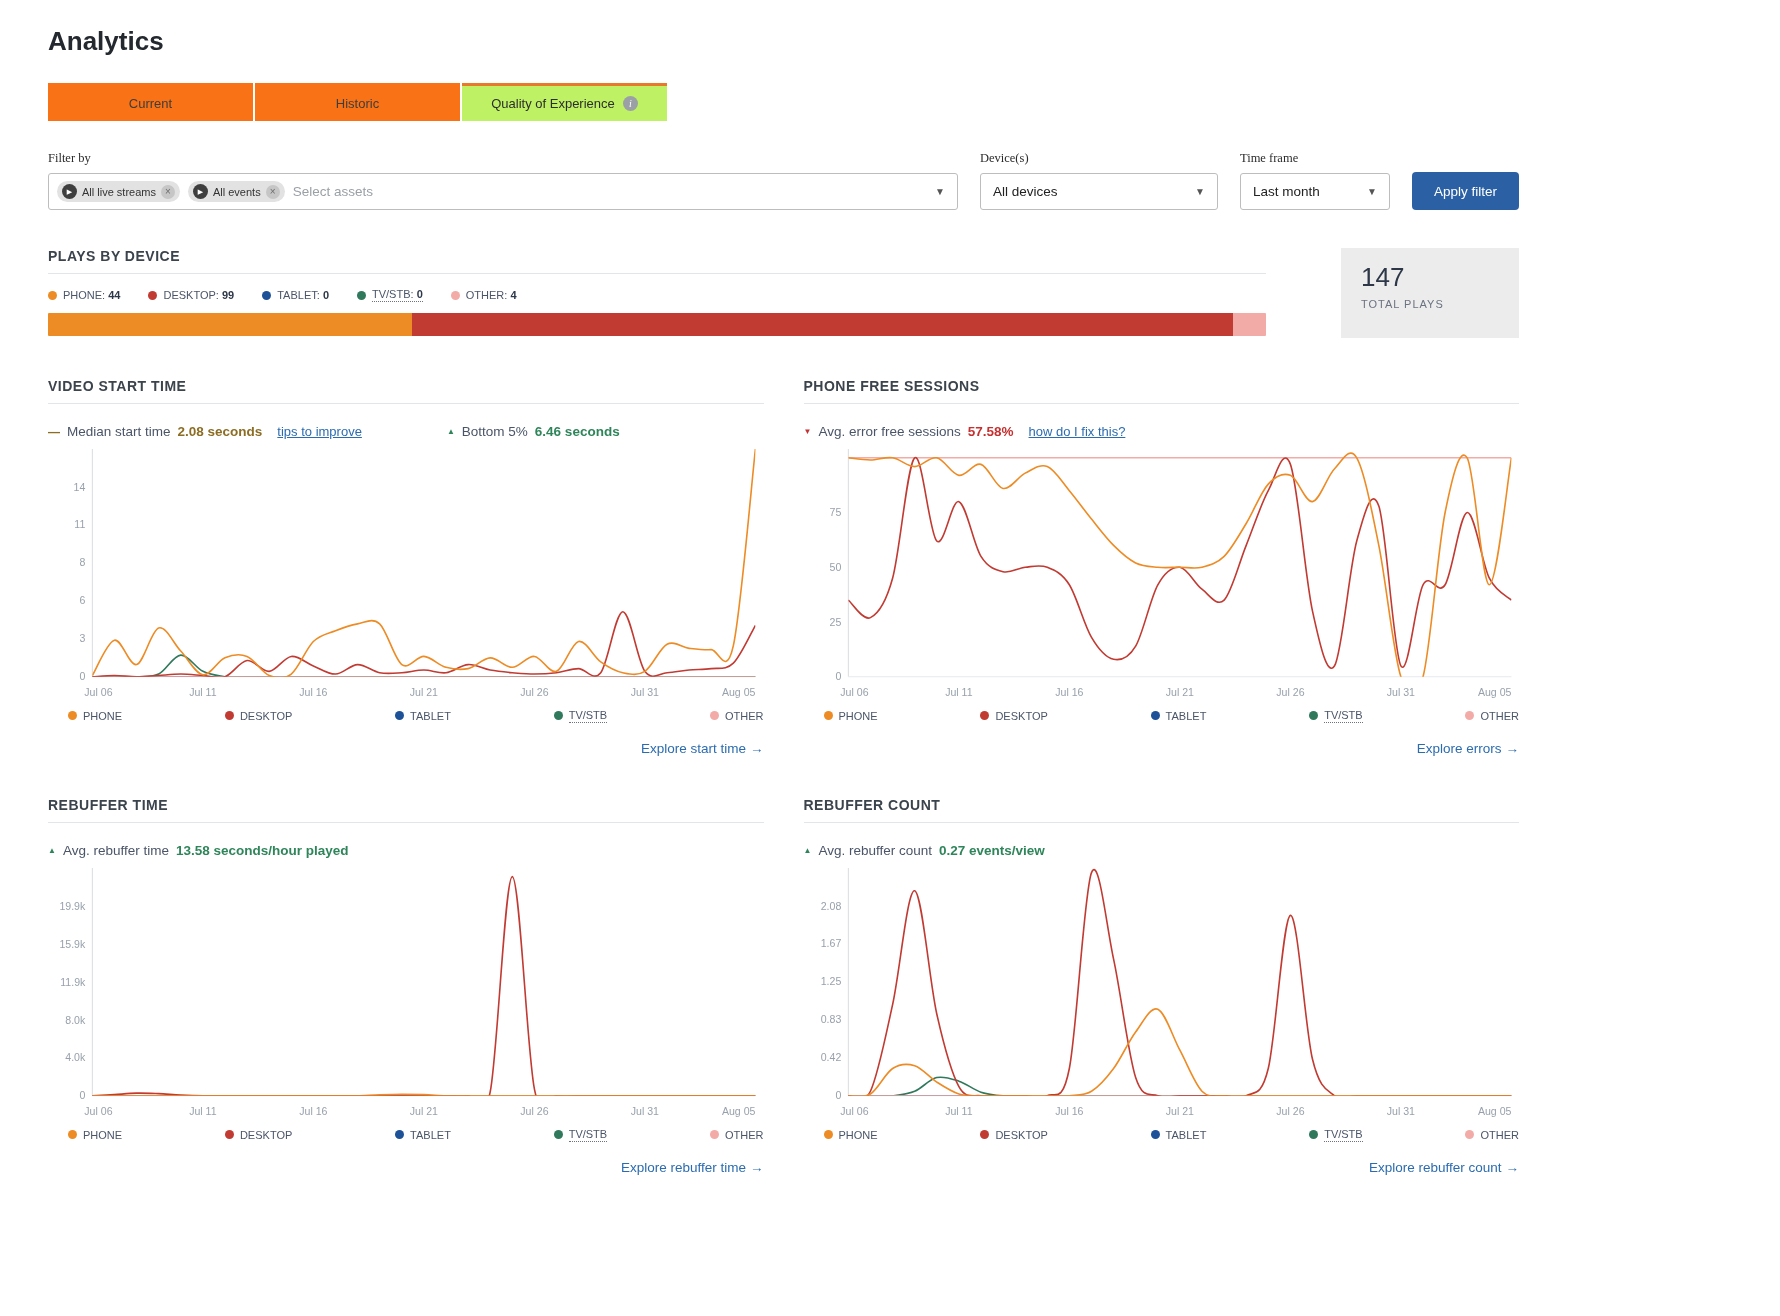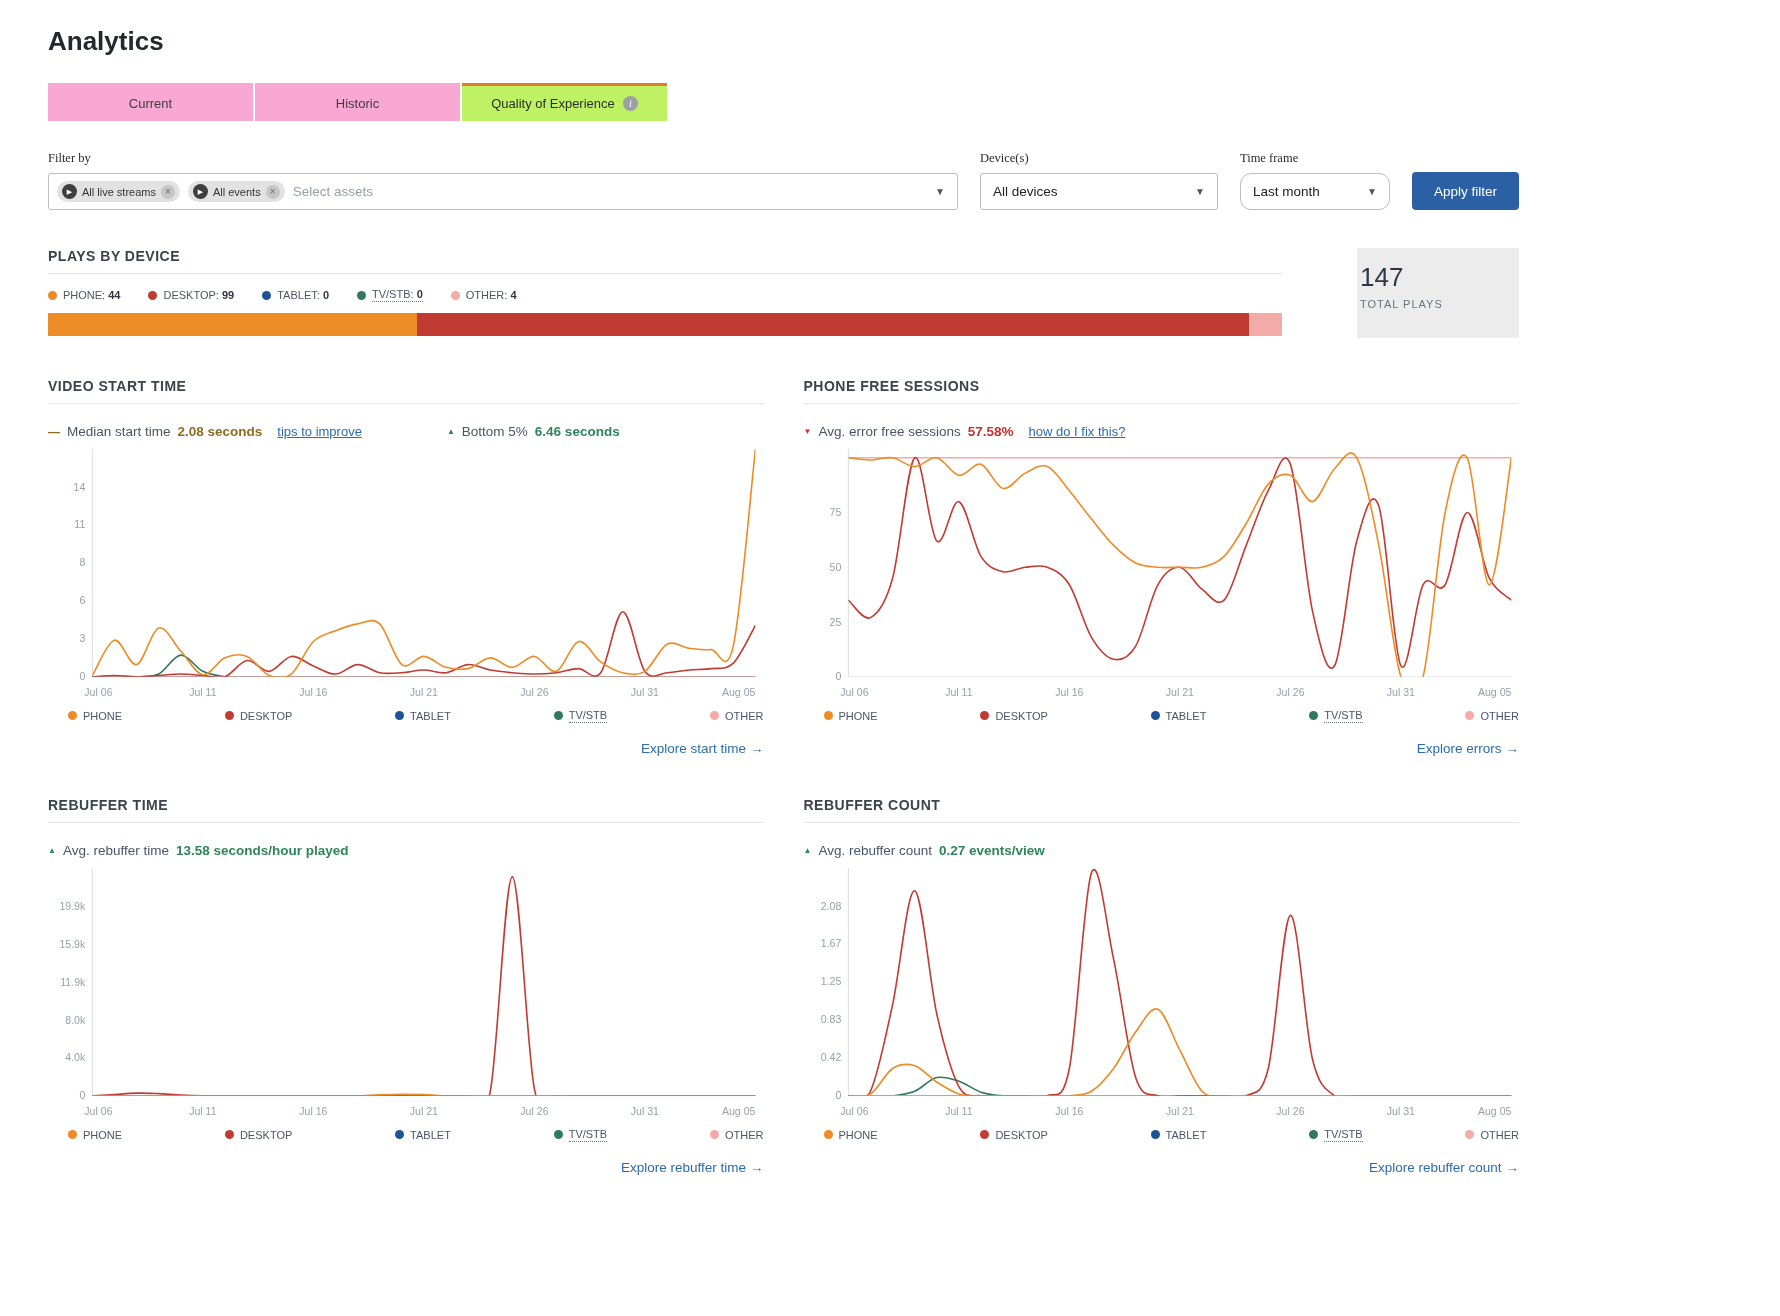--- a/index.html
+++ b/index.html
@@ -3,21 +3,21 @@
 <meta charset="utf-8">
 <style>
   * { box-sizing: border-box; }
   body { margin:0; background:#fff; color:#333; font-family:"Liberation Sans", sans-serif; }
   .page { padding:16px 48px 70px; max-width:1567px; }
   h1.title { font-size:26px; font-weight:700; color:#24292f; margin:10px 0 26px; }
 
   
   .tabs { display:flex; }
   .tab { width:205px; height:38px; display:flex; align-items:center; justify-content:center;
-         background:#f9a8d4; color:#3d3d3d; font-size:13px; cursor:pointer; margin-right:2px;
+         background:#f97316; color:#3d3d3d; font-size:13px; cursor:pointer; margin-right:2px;
          border-top:3px solid transparent; }
   .tab.active { background:#bef264; border-top:3px solid #e8782a; color:#2d2d2d; }
   .info-icon { width:15px; height:15px; border-radius:50%; background:#9aa0a6; color:#fff;
                font-size:10px; display:inline-flex; align-items:center; justify-content:center;
                margin-left:8px; font-style:italic; font-family:"Liberation Serif", serif; }
 
   
   .filter-row { display:flex; align-items:flex-end; gap:22px; margin-top:30px; }
   .fgroup label { display:block; font-size:12.5px; color:#2b2b2b; margin-bottom:7px;font-family:Liberation Serif, serif; }
   .fgroup.grow { flex:1; }
@@ -27,39 +27,39 @@
           padding:3px 5px; font-size:11px; color:#333; white-space:nowrap; }
   .chip-icon { width:15px; height:15px; border-radius:50%; background:#3f3f3f; color:#fff;
                display:inline-flex; align-items:center; justify-content:center; font-size:7px; }
   .chip-x { width:14px; height:14px; border-radius:50%; background:#c6c6c6; color:#6d6d6d;
             display:inline-flex; align-items:center; justify-content:center; font-size:10px; cursor:pointer; }
   .placeholder { color:#9aa0a6; font-size:13.5px; flex:1; }
   .caret { color:#555; font-size:10px; }
   .select-box { height:37px; border:1px solid #bdbdbd; border-radius:3px; background:#fff;
                 display:flex; align-items:center; justify-content:space-between; gap:18px;
                 padding:0 12px; font-size:13.5px; color:#222; cursor:pointer; }
-  .w-devices { width:238px; } .w-time { width:150px;border-radius:11px; }
+  .w-devices { width:238px; } .w-time { width:150px; }
   .apply-btn { height:38px; padding:0 22px; background:#2b61a4; color:#fff; border:none;
                border-radius:4px; font-size:13.5px; cursor:pointer; }
 
   
   .sec-heading { font-size:14px; font-weight:700; color:#3b434c; letter-spacing:.5px;
                  padding-bottom:9px; border-bottom:1px solid #e3e6e9; margin:0; }
 
   
   .plays-wrap { display:flex; gap:35px; align-items:flex-start; margin-top:38px; }
   .plays-left { flex:1; }
   .plays-legend { display:flex; gap:28px; margin:14px 0 11px; }
   .leg-item { display:inline-flex; align-items:center; gap:6px; font-size:11px; color:#4a5568; }
   .leg-item b { color:#2d3748; }
   .dot { width:9px; height:9px; border-radius:50%; flex:none; }
   .u { border-bottom:1px dotted #6b7280; padding-bottom:1px; }
   .stack-bar { display:flex; height:23px; overflow:hidden; border-radius:1px; }
   .stack-bar > div { height:100%; }
-  .total-box { width:162px; background:#ececec; padding:14px 3px 28px;margin-left:40px; }
+  .total-box { width:178px; background:#ececec; padding:14px 20px 28px;margin-left:40px; }
   .total-value { font-size:26px; color:#2d3748; }
   .total-label { font-size:11px; color:#6b7280; letter-spacing:1px; margin-top:5px; }
 
   
   .charts { display:grid; grid-template-columns:1fr 1fr; column-gap:32px; row-gap:46px; margin-top:40px;gap:40px; }
   .stats { display:flex; align-items:center; gap:85px; margin:20px 0 4px; font-size:13.5px; color:#4a5568; }
   .stat { display:inline-flex; align-items:center; gap:7px; }
   .stat-value { font-weight:700; }
   .olive { color:#8c6d23; } .green { color:#2f855a; } .redtxt { color:#c53030; }
   .ic-dash { color:#8c6d23; font-weight:700; font-size:12px; }

